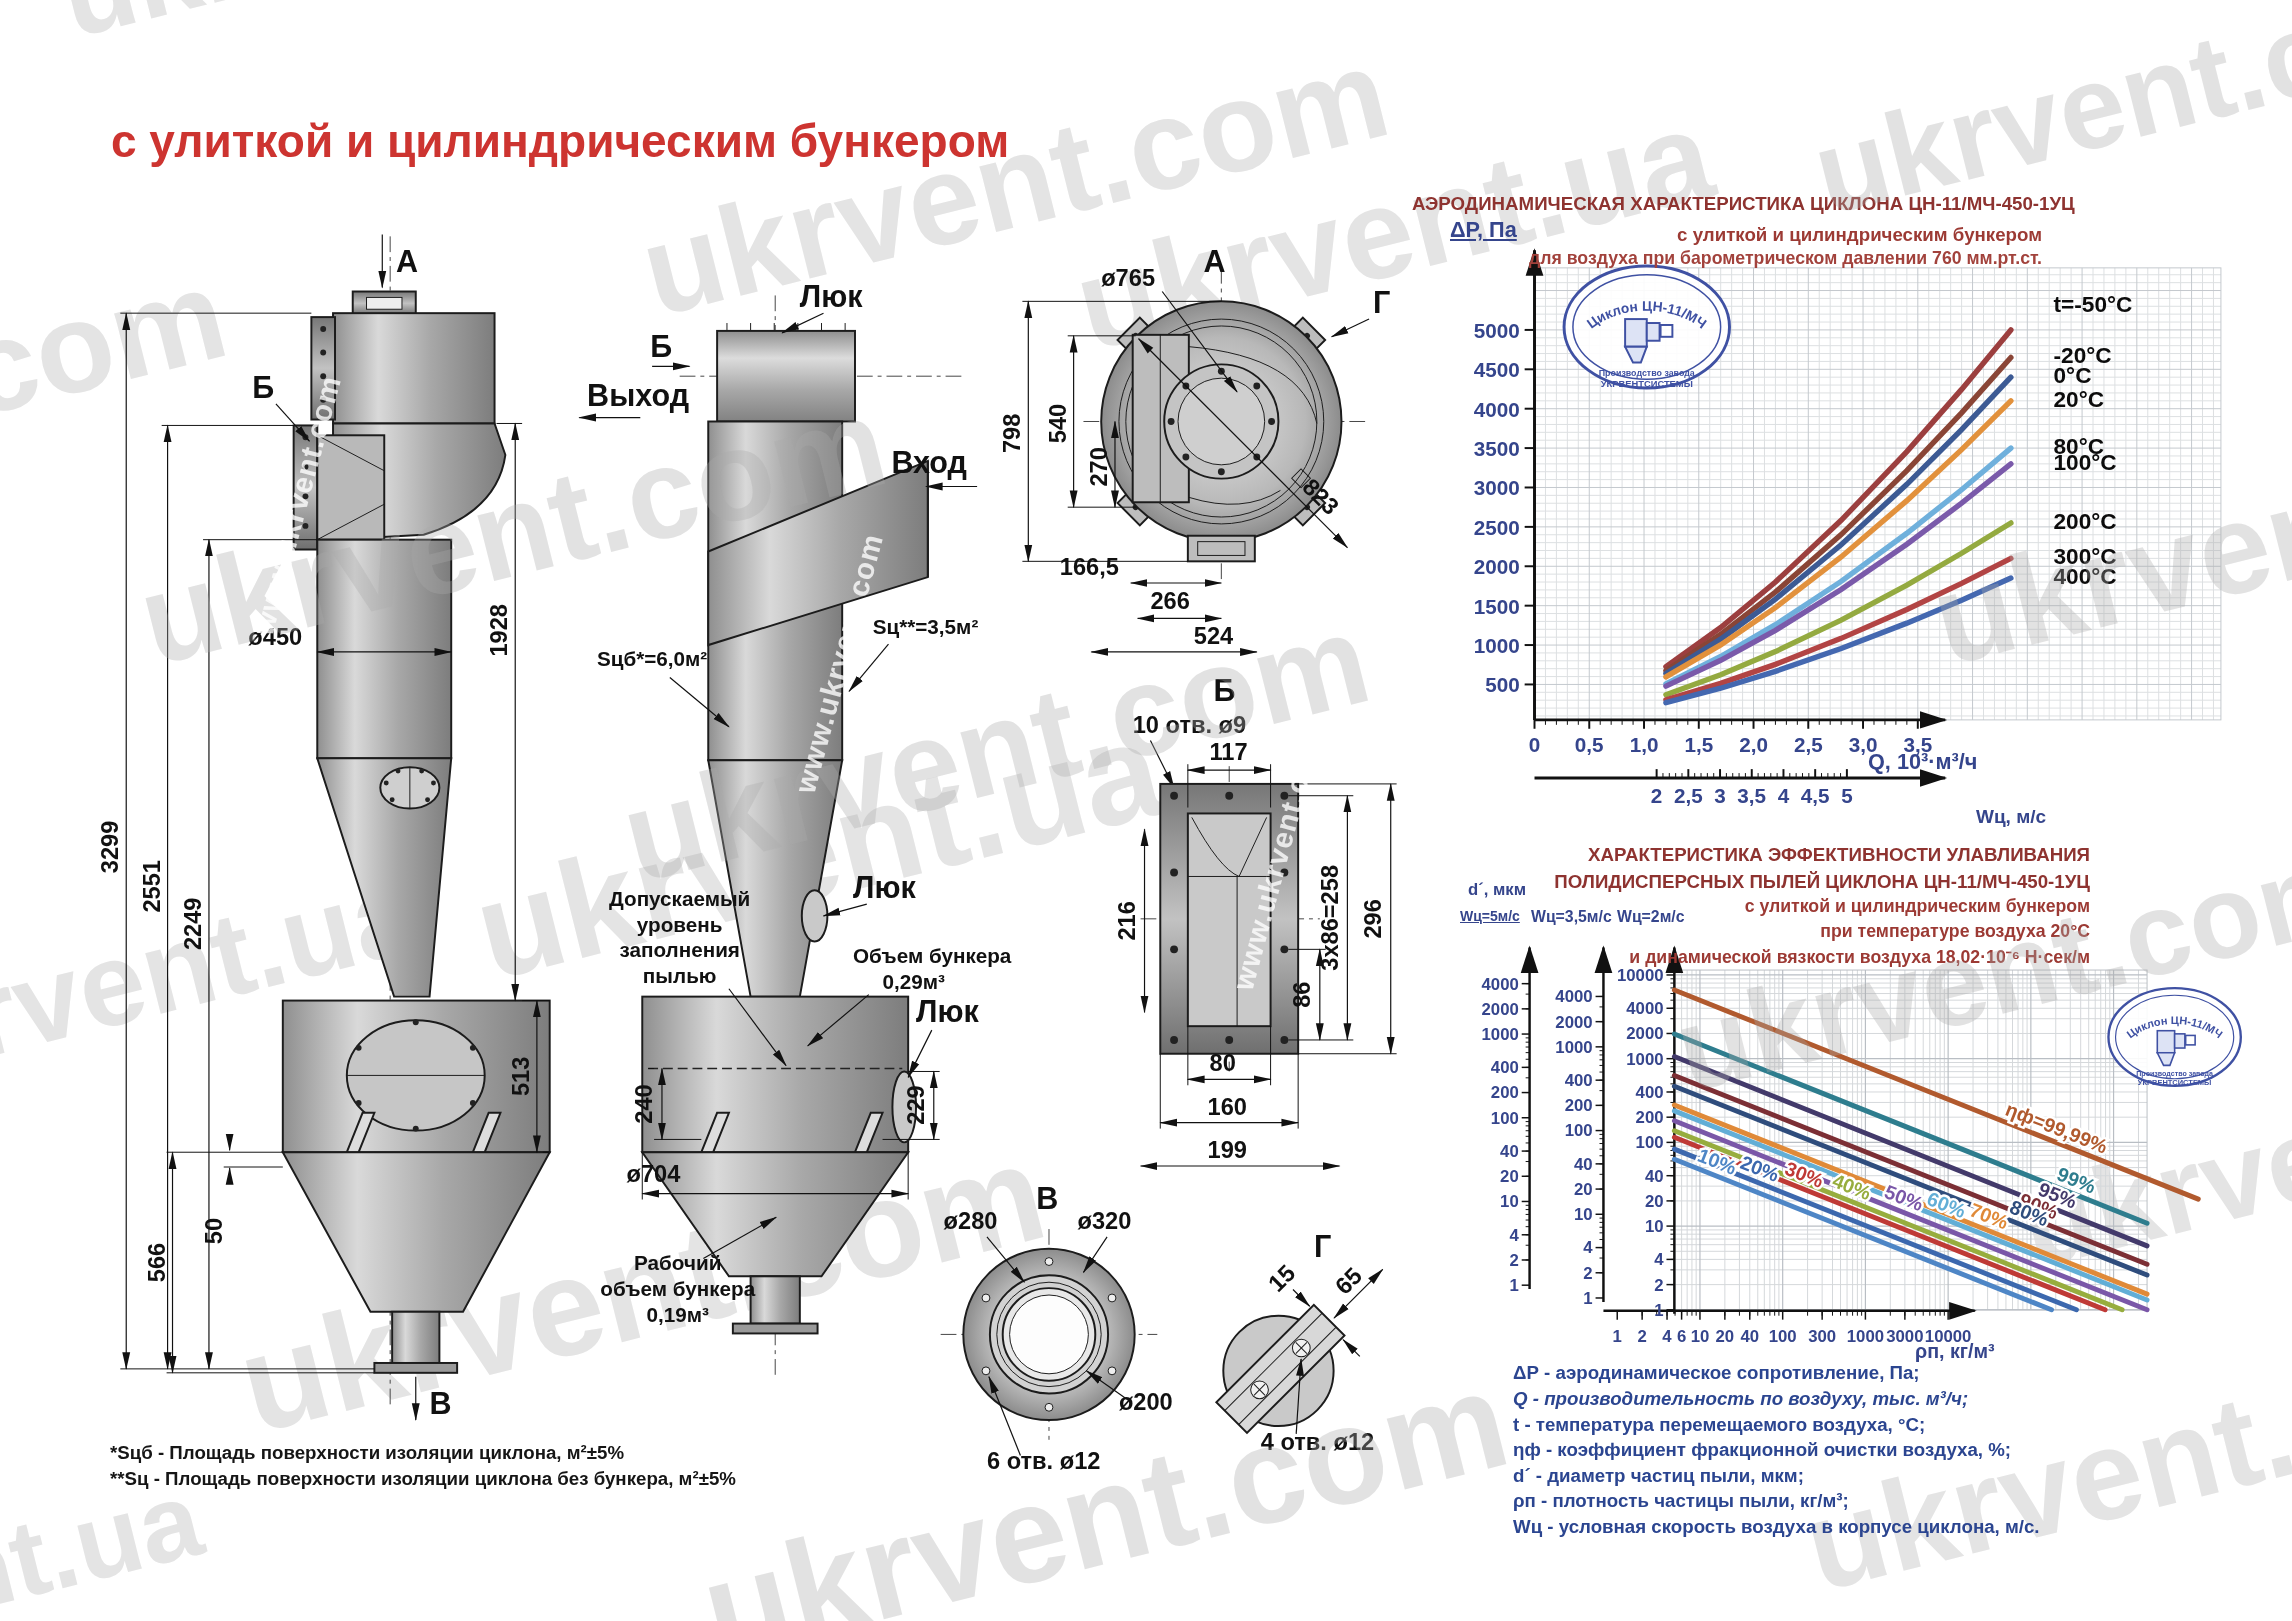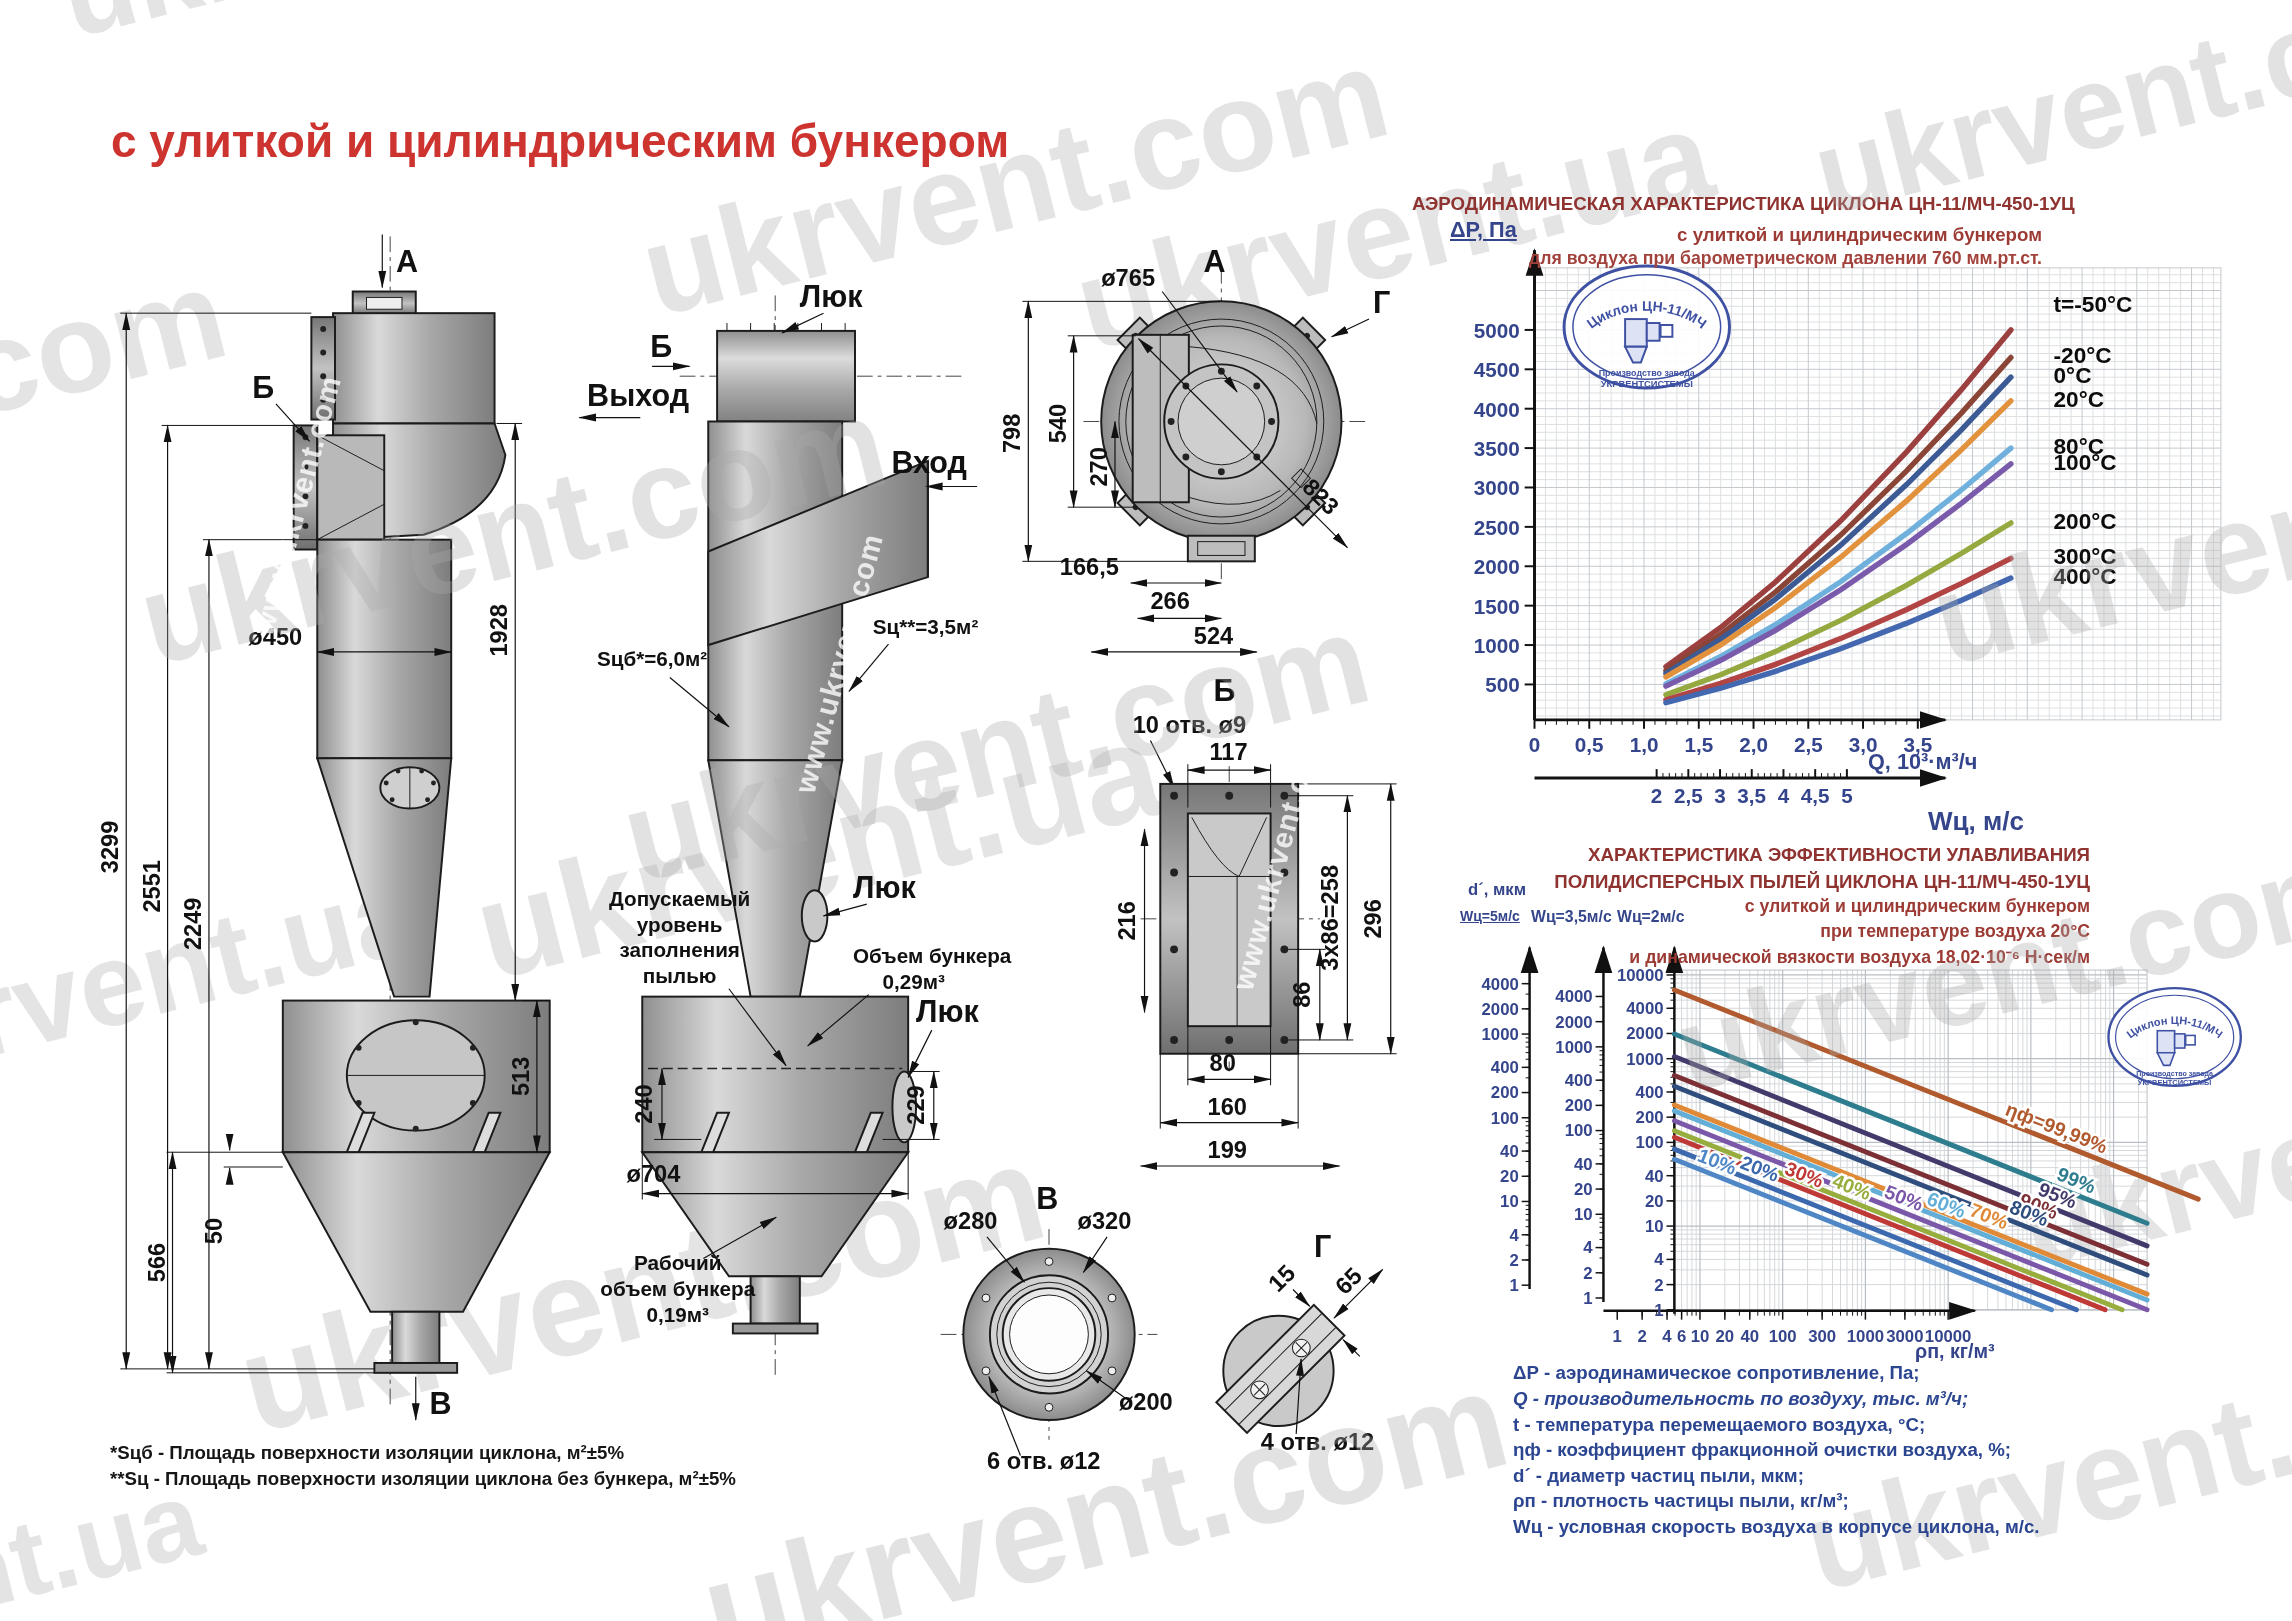--- a/index.html
+++ b/index.html
@@ -1023,21 +1023,21 @@
   <div class="wmw" style="left:788px;top:788px;">www.ukrvent.com</div>
   <div class="wmw" style="left:1226px;top:985px;">www.ukrvent.com</div>
 
   <div class="lbl t2">с улиткой и цилиндрическим бункером</div>
 
   <div class="lbl cht c1a">АЭРОДИНАМИЧЕСКАЯ ХАРАКТЕРИСТИКА  ЦИКЛОНА ЦН-11/МЧ-450-1УЦ</div>
   <div class="lbl cht c1b">с улиткой и цилиндрическим бункером</div>
   <div class="lbl cht c1c">для воздуха при барометрическом давлении 760 мм.рт.ст.</div>
   <div class="lbl axl" style="left:1450px;top:217px;font-size:21.7px;text-decoration:underline;">ΔР, Па</div>
   <div class="lbl axl" style="left:1868px;top:749px;font-size:21.7px;">Q, 10³·м³/ч</div>
-  <div class="lbl axl" style="left:1928px;top:806px;font-size:26px;">Wц, м/с</div>
+  <div class="lbl axl" style="left:1976px;top:806px;font-size:19px;">Wц, м/с</div>
 
   <div class="lbl cht c2a">ХАРАКТЕРИСТИКА  ЭФФЕКТИВНОСТИ УЛАВЛИВАНИЯ</div>
   <div class="lbl cht c2b">ПОЛИДИСПЕРСНЫХ ПЫЛЕЙ ЦИКЛОНА ЦН-11/МЧ-450-1УЦ</div>
   <div class="lbl cht c2c">с улиткой и цилиндрическим бункером</div>
   <div class="lbl cht c2d">при температуре воздуха 20°С</div>
   <div class="lbl cht c2e">и динамической вязкости воздуха  18,02·10⁻⁶ Н·сек/м</div>
   <div class="lbl axl" style="left:1468px;top:880px;font-size:16.7px;">d´, мкм</div>
   <div class="lbl axl" style="left:1460px;top:908px;font-size:14px;text-decoration:underline;">Wц=5м/с</div>
   <div class="lbl axl" style="left:1531px;top:908px;font-size:15.8px;">Wц=3,5м/с</div>
   <div class="lbl axl" style="left:1617px;top:908px;font-size:15.8px;">Wц=2м/с</div>

